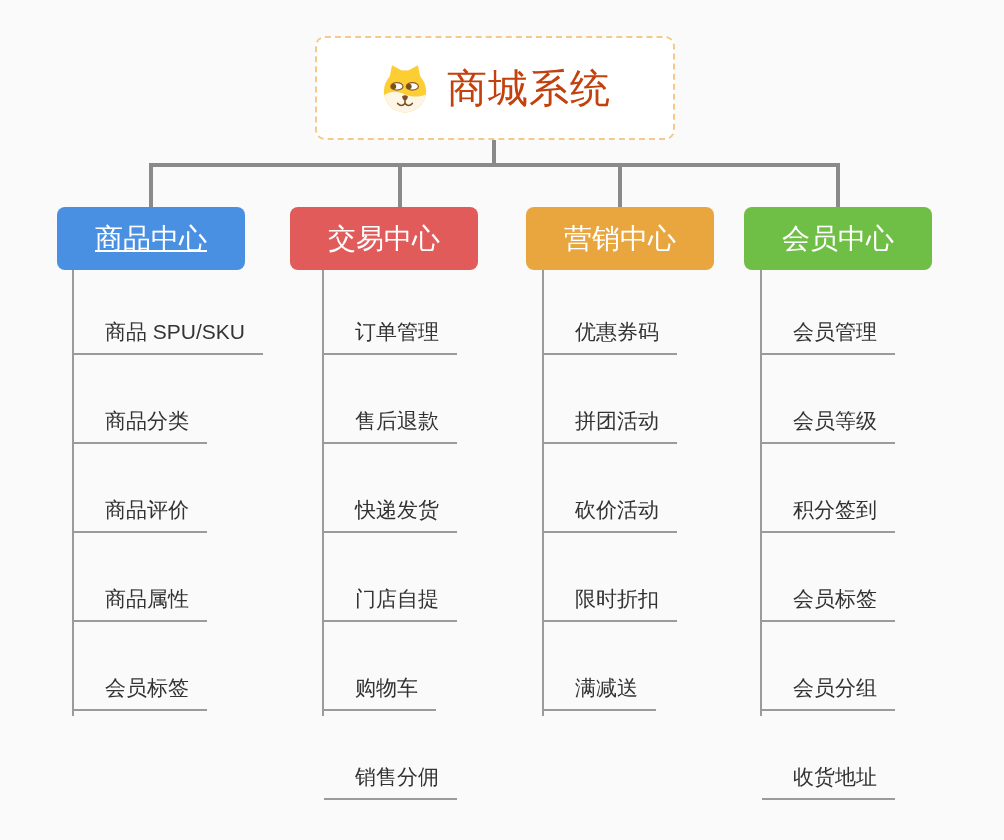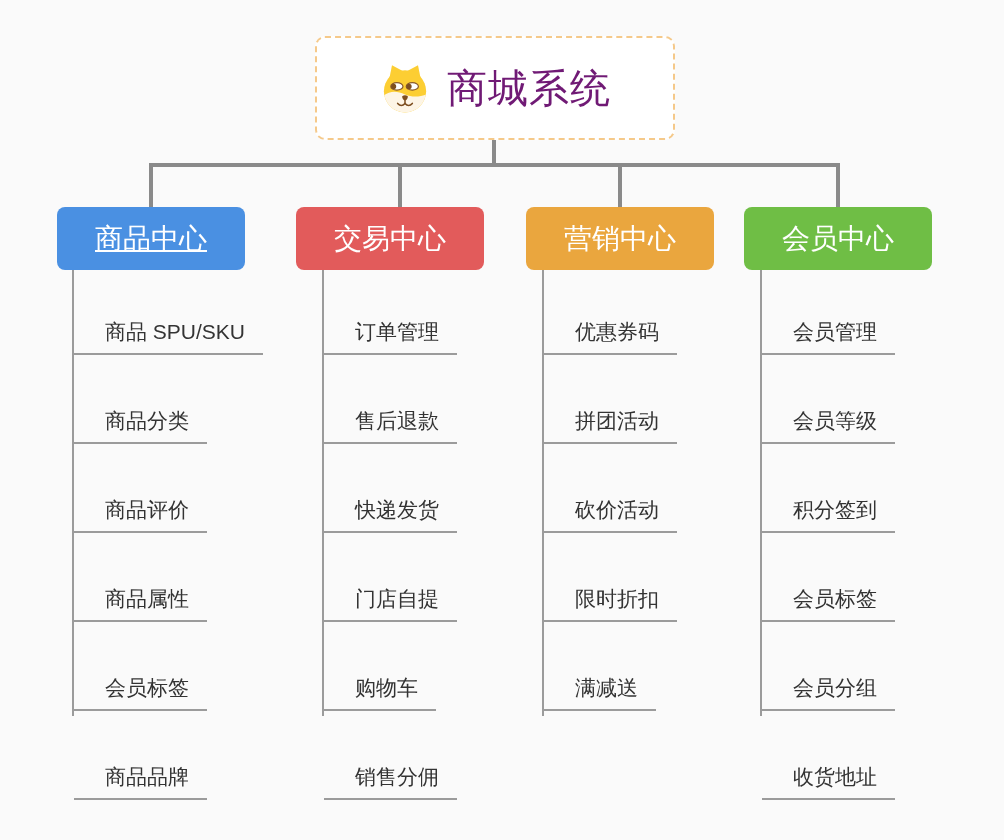--- a/index.html
+++ b/index.html
@@ -55,42 +55,41 @@
         </g>
         <ellipse cx="22" cy="30" rx="7.5" ry="4.5" fill="#ffffff" stroke="#8a5a2b" stroke-width="1.5"></ellipse>
         <circle cx="18" cy="30" r="3.2" fill="#7d4e1f"></circle>
         <ellipse cx="41" cy="30" rx="7.5" ry="4.5" fill="#ffffff" stroke="#8a5a2b" stroke-width="1.5"></ellipse>
         <circle cx="37" cy="30" r="3.2" fill="#7d4e1f"></circle>
         <path d="M28.5 42 Q32 40 35.5 42 Q35.5 46 32 47.5 Q28.5 46 28.5 42 Z" fill="#7d4e1f"></path>
         <path d="M32 47.5 L32 51" stroke="#7d4e1f" stroke-width="1.8" fill="none" stroke-linecap="round"></path>
         <path d="M23 51 Q27.5 56 32 51 Q36.5 56 41 51" stroke="#7d4e1f" stroke-width="2" fill="none" stroke-linecap="round"></path>
       </svg>
     </span>
-    <span class="root-title" style="color: #701a75;">商城系统</span>
+    <span class="root-title" style="color: #c2410c;">商城系统</span>
   </div>
 
   <div class="line" style="left:492px;top:140px;width:4px;height:26px;"></div>
   <div class="line" style="left:149px;top:163px;width:691px;height:4px;"></div>
   <div class="line" style="left:149px;top:163px;width:4px;height:44px;"></div>
   <div class="line" style="left:398px;top:163px;width:4px;height:44px;"></div>
   <div class="line" style="left:618px;top:163px;width:4px;height:44px;"></div>
   <div class="line" style="left:836px;top:163px;width:4px;height:44px;"></div>
 
   <div class="branch-header" style="left: 57px; background-color: rgb(74, 144, 226); text-decoration: underline;">商品中心</div>
-  <div class="branch-header" style="left: 296px; background-color: rgb(226, 91, 91);">交易中心</div>
+  <div class="branch-header" style="left: 290px; background-color: rgb(226, 91, 91);">交易中心</div>
   <div class="branch-header" style="left: 526px; background-color: rgb(234, 166, 62);">营销中心</div>
   <div class="branch-header" style="left: 744px; background-color: rgb(111, 190, 69);">会员中心</div>
 
   <div class="branch-col" style="left:72px;">
     <div class="child">商品 SPU/SKU</div>
     <div class="child">商品分类</div>
     <div class="child">商品评价</div>
     <div class="child">商品属性</div>
     <div class="child">会员标签</div>
-    <div class="child">商品品牌</div>
   </div>
 
   <div class="branch-col" style="left:322px;">
     <div class="child">订单管理</div>
     <div class="child">售后退款</div>
     <div class="child">快递发货</div>
     <div class="child">门店自提</div>
     <div class="child">购物车</div>
     <div class="child">销售分佣</div>
   </div>

